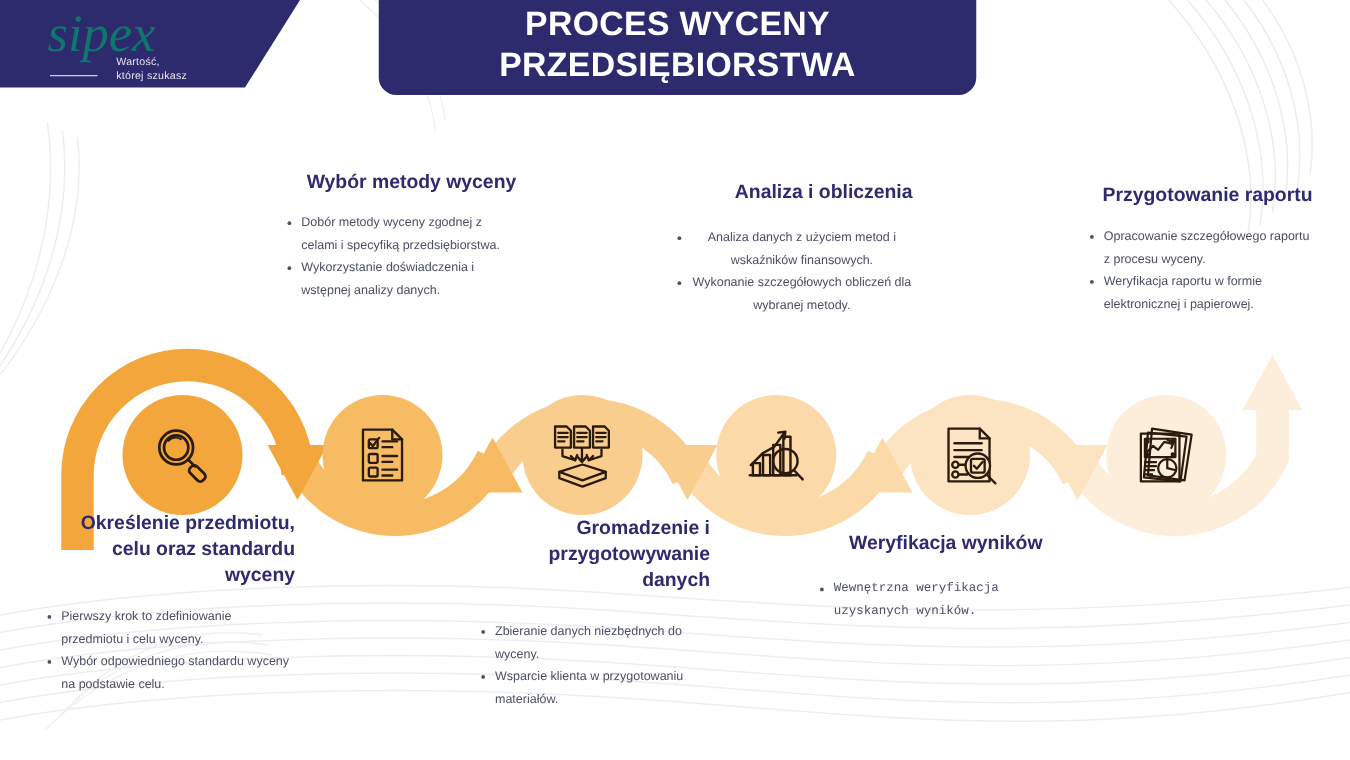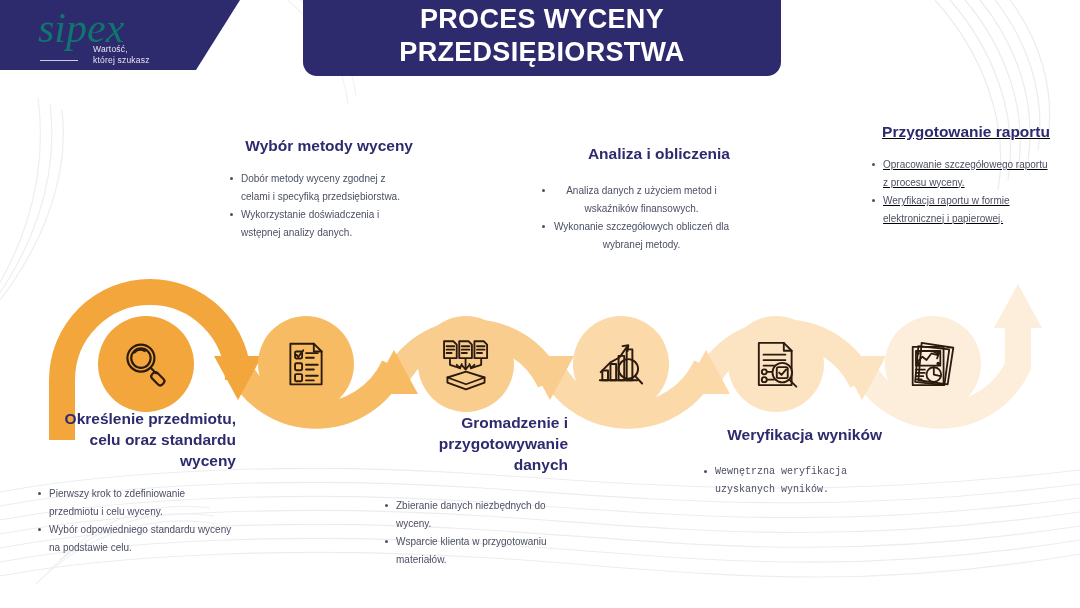--- a/index.html
+++ b/index.html
@@ -275,28 +275,28 @@
   </div>
 
   <div class="step-block" style="left:540px;top:143px;width:190px;">
     <div class="step-title">Analiza i obliczenia</div>
     <ul class="bullets" style="margin-top:18px;text-align:center;">
       <li>Analiza danych z użyciem metod i wskaźników finansowych.</li>
       <li>Wykonanie szczegółowych obliczeń dla wybranej metody.</li>
     </ul>
   </div>
 
-  <div class="step-block" style="left:702px;top:424px;width:180px;">
+  <div class="step-block" style="left:654px;top:424px;width:180px;">
     <div class="step-title">Weryfikacja wyników</div>
     <ul class="bullets" style="margin-top:18px;font-family:Liberation Mono, monospace;">
       <li>Wewnętrzna weryfikacja uzyskanych wyników.</li>
     </ul>
   </div>
 
-  <div class="step-block" style="left:870px;top:121px;width:180px;text-decoration:underline;">
+  <div class="step-block" style="left:870px;top:146px;width:180px;">
     <div class="step-title">Przygotowanie raportu</div>
     <ul class="bullets" style="margin-top:12px;">
       <li>Opracowanie szczegółowego raportu z procesu wyceny.</li>
       <li>Weryfikacja raportu w formie elektronicznej i papierowej.</li>
     </ul>
   </div>
 
 </div>
 
 </body></html>

